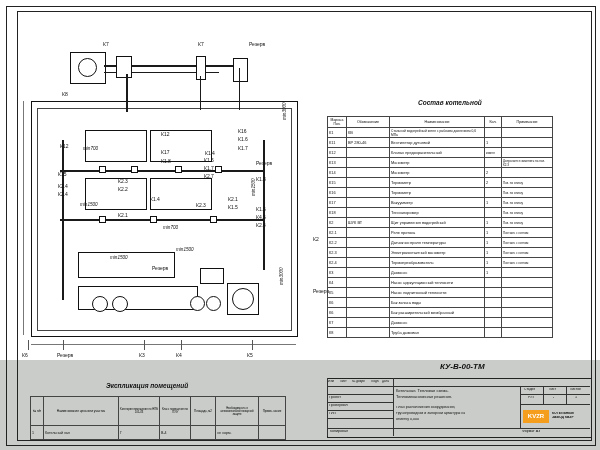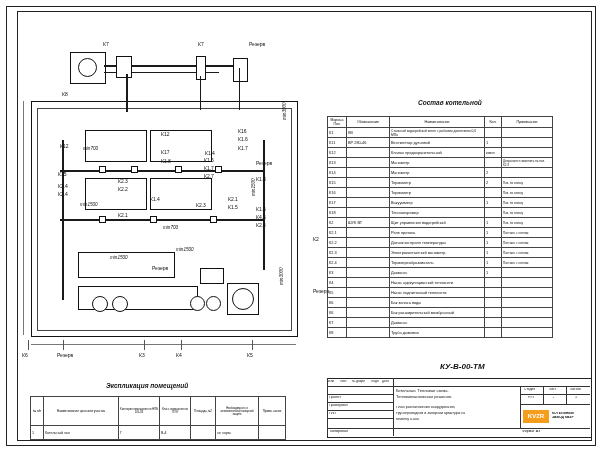--- a/index.html
+++ b/index.html
@@ -1,17 +1,17 @@
 <!DOCTYPE html>
 <html><head>
 <meta charset="utf-8">
 <style>
   html,body{margin:0;padding:0;background:#c9ccc9;}
   body{width:600px;height:450px;overflow:hidden;font-family:"Liberation Sans",sans-serif;}
-  #sheet{position:absolute;left:0;top:0;width:600px;height:450px;background:#fff;}
+  #sheet{position:absolute;left:0;top:0;width:600px;height:360px;background:#fff;}
   .frame{position:absolute;border:1px solid #222;}
   .ln{position:absolute;background:#333;}
   .txt{position:absolute;font-size:4.6px;color:#111;white-space:nowrap;line-height:1;}
   .tag{position:absolute;font-size:5px;color:#111;white-space:nowrap;}
   .italic{font-style:italic;}
   .cell{position:absolute;font-size:4.2px;color:#111;line-height:1.05;overflow:hidden;}
   table{border-collapse:collapse;}
   .sostav{position:absolute;left:327px;top:116px;font-size:3.9px;}
   .sostav td{border:0.5px solid #444;padding:0 1px;height:9px;vertical-align:middle;color:#111;}
   .expl{position:absolute;left:30px;top:396px;font-size:3.6px;}

